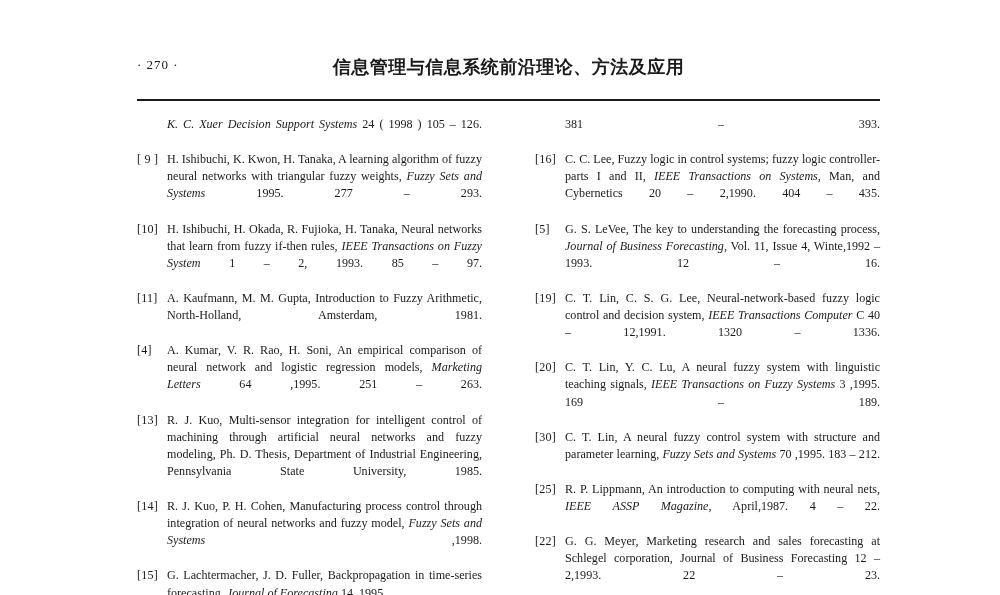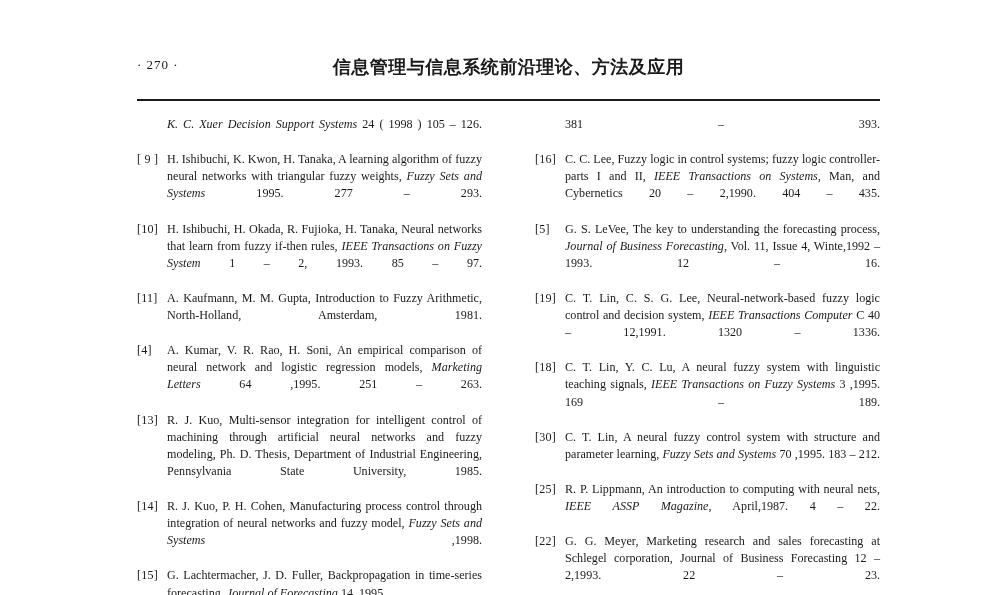--- a/index.html
+++ b/index.html
@@ -171,21 +171,21 @@
         </div>
         <div class="ref">
           <span class="ref-label">[5]</span>
           <span class="ref-body">G. S. LeVee, The key to understanding the forecasting process, <i>Journal of Business Forecasting</i>, Vol. 11, Issue 4, Winte,1992 – 1993. 12 – 16.</span>
         </div>
         <div class="ref">
           <span class="ref-label">[19]</span>
           <span class="ref-body">C. T. Lin, C. S. G. Lee, Neural-network-based fuzzy logic control and decision system, <i>IEEE Transactions Computer</i> C 40 – 12,1991. 1320 – 1336.</span>
         </div>
         <div class="ref">
-          <span class="ref-label">[18]</span>
+          <span class="ref-label">[20]</span>
           <span class="ref-body">C. T. Lin, Y. C. Lu, A neural fuzzy system with linguistic teaching signals, <i>IEEE Transactions on Fuzzy Systems</i> 3 ,1995. 169 – 189.</span>
         </div>
         <div class="ref">
           <span class="ref-label">[30]</span>
           <span class="ref-body">C. T. Lin, A neural fuzzy control system with structure and parameter learning, <i>Fuzzy Sets and Systems</i> 70 ,1995. 183 – 212.</span>
         </div>
         <div class="ref">
           <span class="ref-label">[25]</span>
           <span class="ref-body">R. P. Lippmann, An introduction to computing with neural nets, <i>IEEE ASSP Magazine</i>, April,1987. 4 – 22.</span>
         </div>

